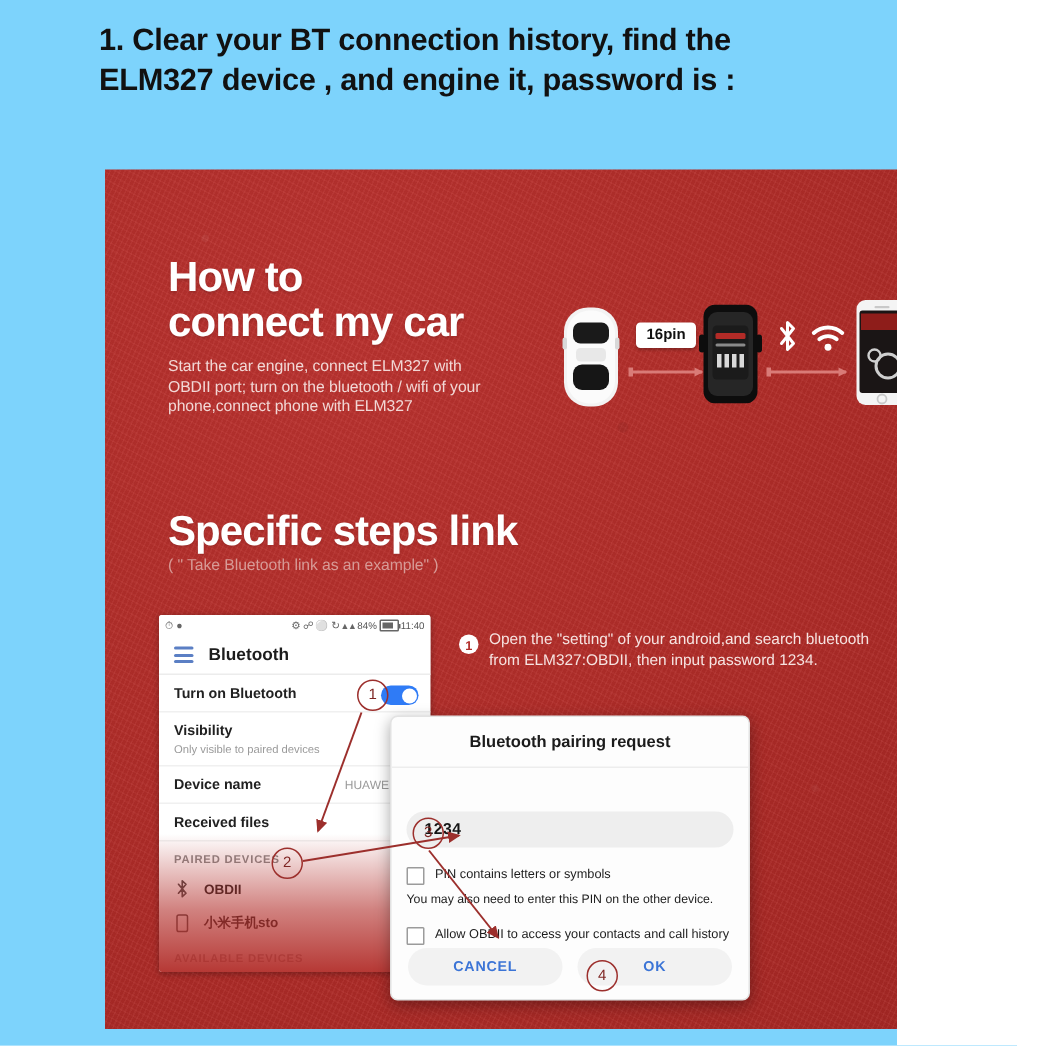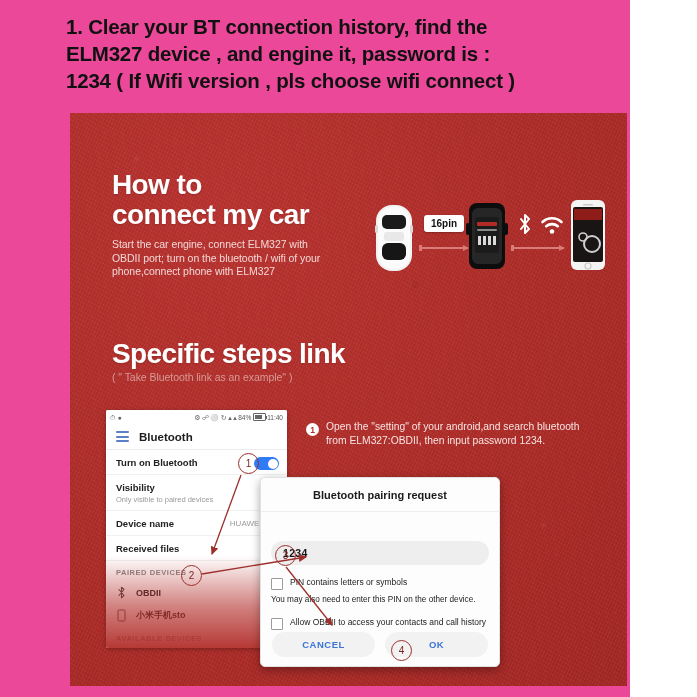--- a/index.html
+++ b/index.html
@@ -3,21 +3,21 @@
 <meta charset="utf-8">
 <style>
   html,body{margin:0;padding:0;}
   body{
     width:697px;height:697px;
     background:#ffffff;
     font-family:"Liberation Sans", sans-serif;
     overflow:hidden;
     position:relative;
   }
-  #page{position:relative;width:598px;height:697px;overflow:hidden;background:#ec4899;padding-left:32px;}
+  #page{position:relative;width:598px;height:697px;overflow:hidden;background:#7dd3fc;}
 
   
   .caption{
     position:absolute;left:66px;top:13px;width:575px;
     font-family:"Liberation Sans", sans-serif;
     font-weight:bold;
     font-size:20.5px;
     line-height:27px;
     color:#111111;
     letter-spacing:-0.2px;
@@ -201,21 +201,20 @@
   .mk4{left:321px;top:527px;}
 </style>
 </head>
 <body>
 
 <div id="page">
 
   <div class="caption">
     <div>1. Clear your BT connection history, find the</div>
     <div>ELM327 device , and engine it, password is :</div>
-    <div>1234 ( If Wifi version , pls choose wifi connect )</div>
   </div>
 
   <div class="poster">
 
     <div class="h-how">
       <span>How to</span>
       <span>connect my car</span>
     </div>
     <div class="sub-how">
       <span>Start the car engine, connect ELM327 with</span>

